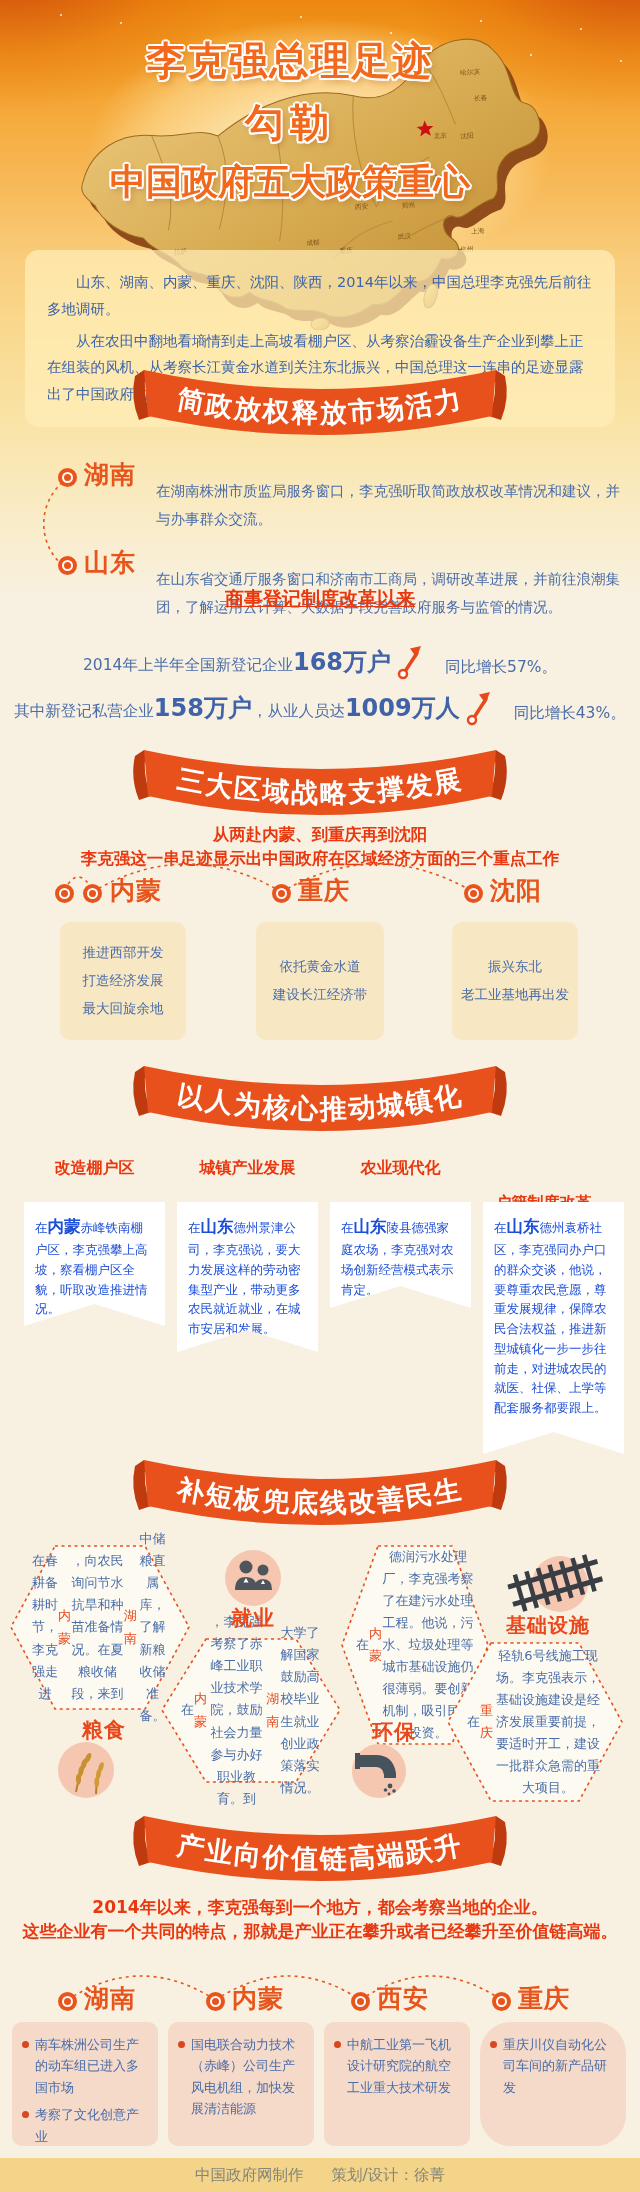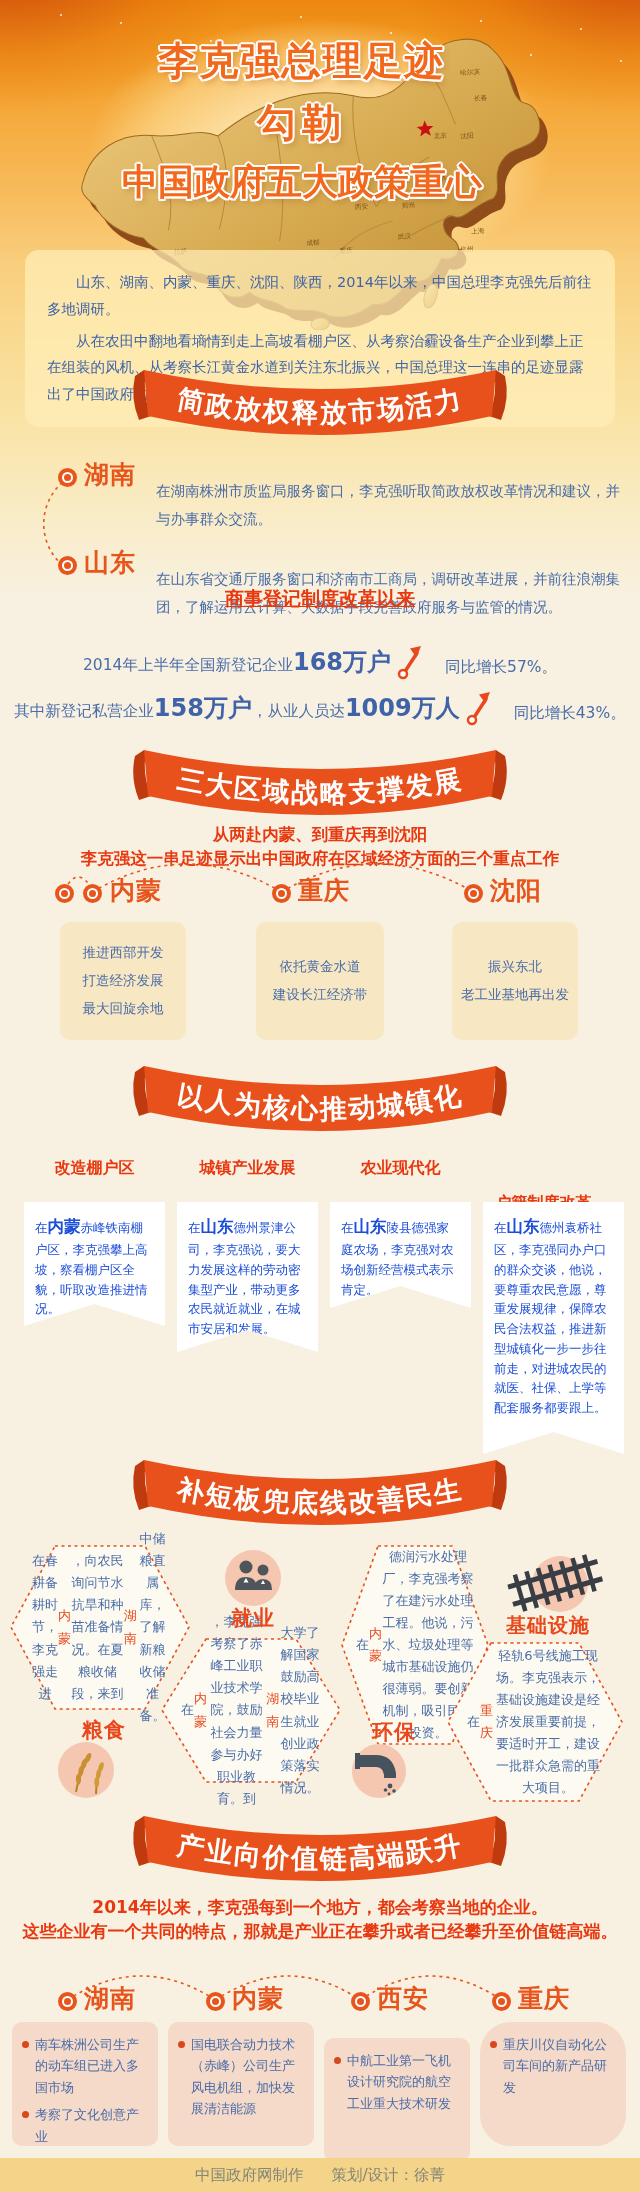--- a/index.html
+++ b/index.html
@@ -11,21 +11,21 @@
   
   .halo{left:0;top:0;width:640px;height:340px;
     background:radial-gradient(ellipse 310px 175px at 320px 150px,rgba(255,249,220,.95),rgba(255,233,170,.5) 55%,rgba(255,220,130,0) 75%);}
   .cornerL{left:-50px;top:-70px;width:300px;height:180px;
     background:radial-gradient(ellipse at 20% 10%,rgba(198,57,12,.85),rgba(226,110,10,.4) 48%,transparent 72%);}
   .cornerR{right:-50px;top:-70px;width:300px;height:180px;
     background:radial-gradient(ellipse at 80% 10%,rgba(198,57,12,.85),rgba(226,110,10,.4) 48%,transparent 72%);}
   .sparkles{left:60px;top:14px;width:2px;height:2px;border-radius:50%;background:#fff;opacity:.9;
     box-shadow:60px 8px #fff,150px 26px #fff,240px 2px #fff,330px 18px #fff,420px 6px #fff,
       470px 40px #fff,520px 14px #fff,200px 44px #fff,380px 34px #fff,110px 38px #fff,560px 46px #fff;}
-  .title{left:12px;width:580px;text-align:center;color:#f2691d;font-weight:800;
+  .title{left:0;width:580px;text-align:center;color:#f2691d;font-weight:800;
     text-shadow:-2px 0 #fff,2px 0 #fff,0 -2px #fff,0 2px #fff,-1.5px -1.5px #fff,1.5px -1.5px #fff,
       -1.5px 1.5px #fff,1.5px 1.5px #fff,3px 4px 6px rgba(150,60,0,.35);}
   .t1{top:34px;font-size:39px;letter-spacing:2px;}
   .t2{top:96px;font-size:39px;letter-spacing:6px;}
   .t3{top:158px;font-size:36px;}
   
   .intro{left:25px;top:250px;width:590px;border-radius:14px;background:rgba(255,238,185,.72);
     padding:14px 22px;box-sizing:border-box;}
   .intro p{margin:5px 0;font-size:14.5px;line-height:1.85;color:#3f64a8;text-indent:2em;}
   
@@ -352,21 +352,21 @@
   <div class="pbox" style="left:12px;">
     <div class="li">
         <span class="dot"></span>
       <span class="bt">南车株洲公司生产的动车组已进入多国市场</span>
       </div>
     <div class="li">
         <span class="dot"></span>
       <span class="bt">考察了文化创意产业</span>
       </div>
   </div>
-  <div class="pbox" style="left:324px;margin-top:16px;">
+  <div class="pbox" style="left:324px;">
     <div class="li">
         <span class="dot"></span>
       <span class="bt">中航工业第一飞机设计研究院的航空工业重大技术研发</span>
       </div>
   </div>
   <div class="pbox" style="left:480px;border-radius:31px;">
     <div class="li">
         <span class="dot"></span>
       <span class="bt">重庆川仪自动化公司车间的新产品研发</span>
       </div>

